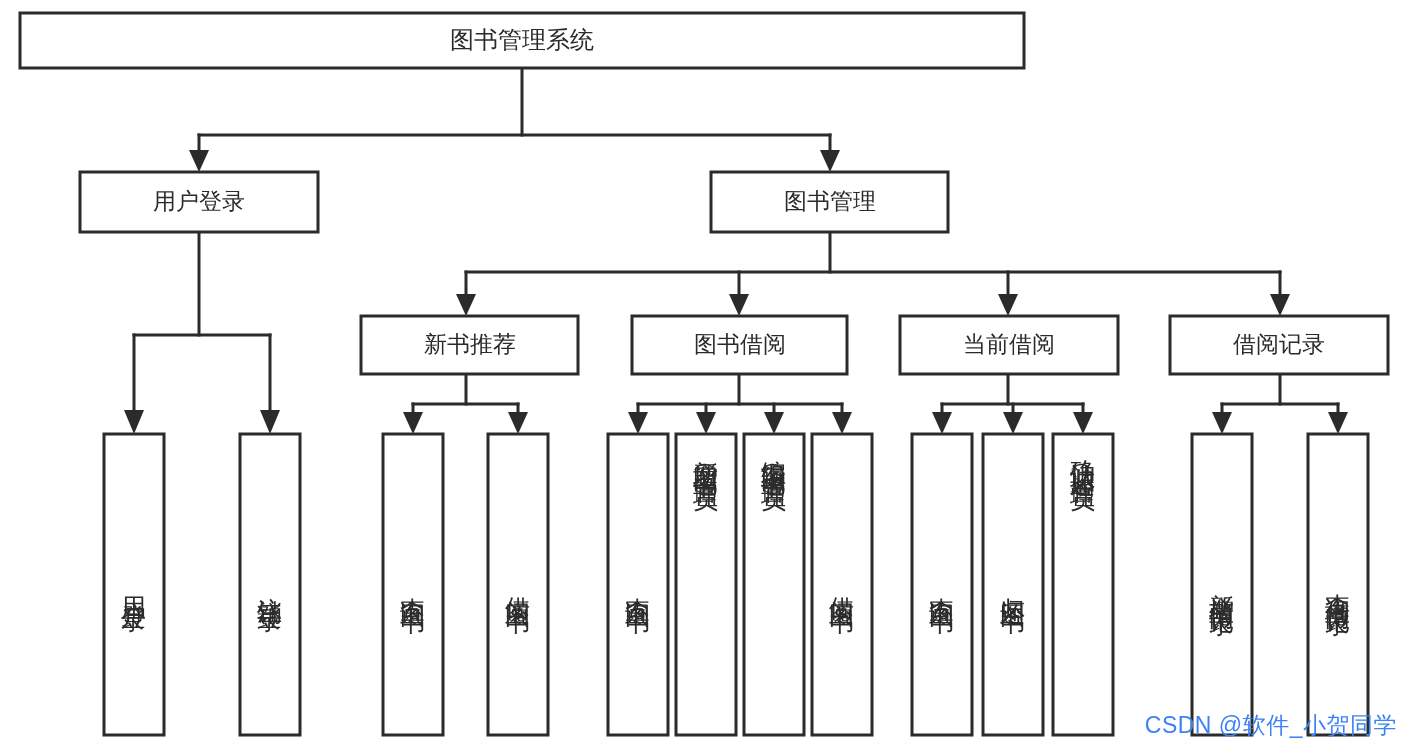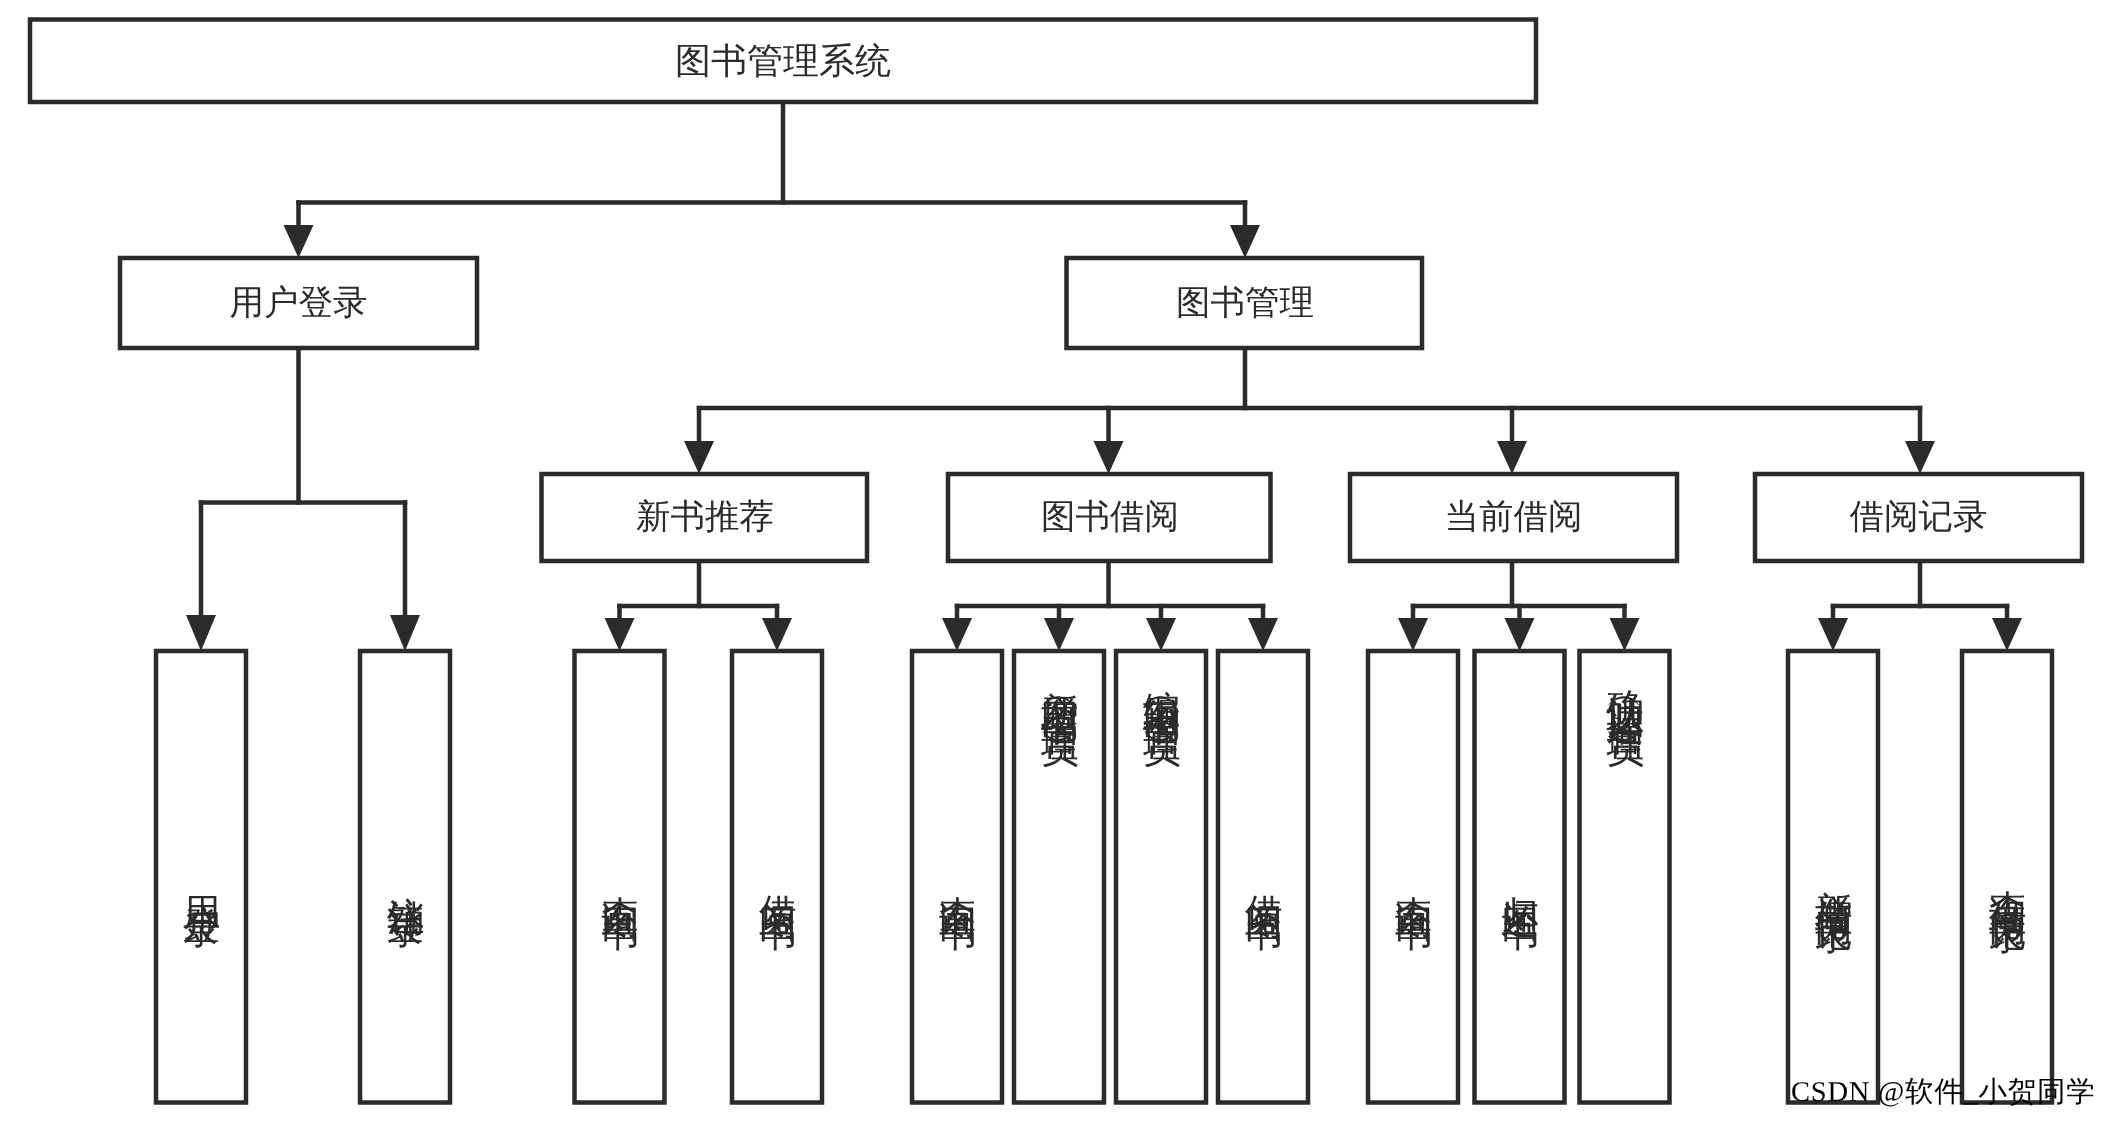--- a/index.html
+++ b/index.html
@@ -67,23 +67,23 @@
     pointer-events: none;
   }
   .leaf-label.centered {
     justify-content: center;
     padding-top: 0;
   }
   .watermark {
     position: absolute;
     right: 8px;
     bottom: 6px;
-    font-family: Liberation Serif, serif;
-    font-size: 19px;
-    color: #000000;
+    font-family: Liberation Sans, sans-serif;
+    font-size: 23px;
+    color: #3b82f6;
     letter-spacing: 0.5px;
     white-space: nowrap;
   }
 </style>
 </head>
 <body>
 
 <div id="diagram-root">
 
   <svg id="tree-svg" viewBox="0 0 1405 747">

